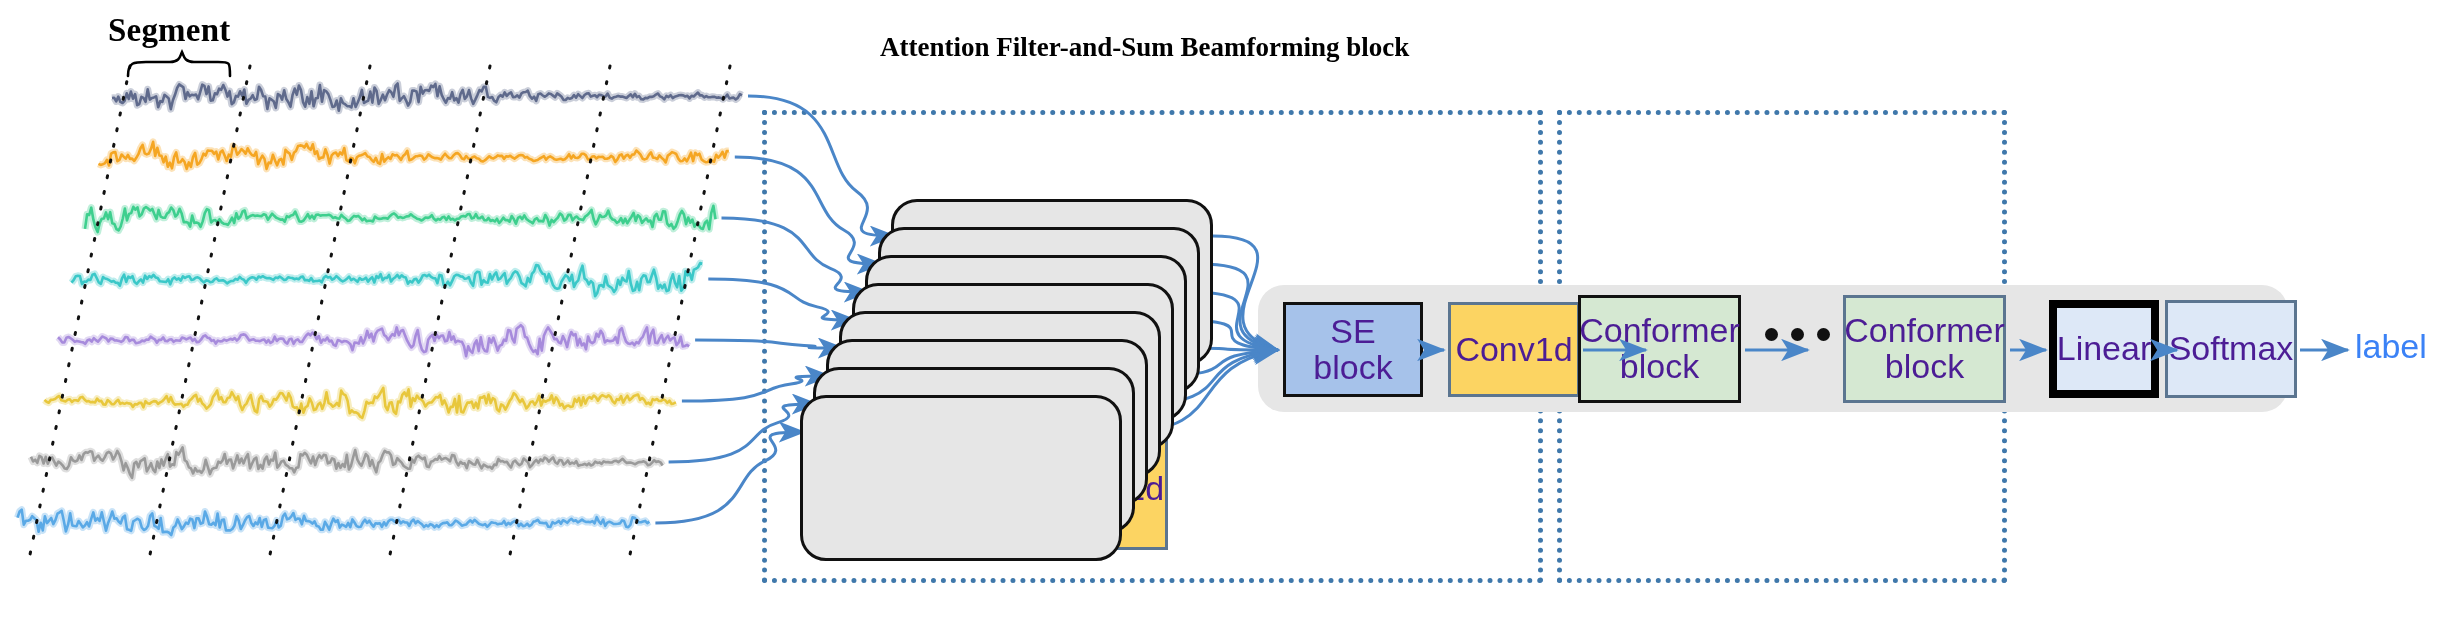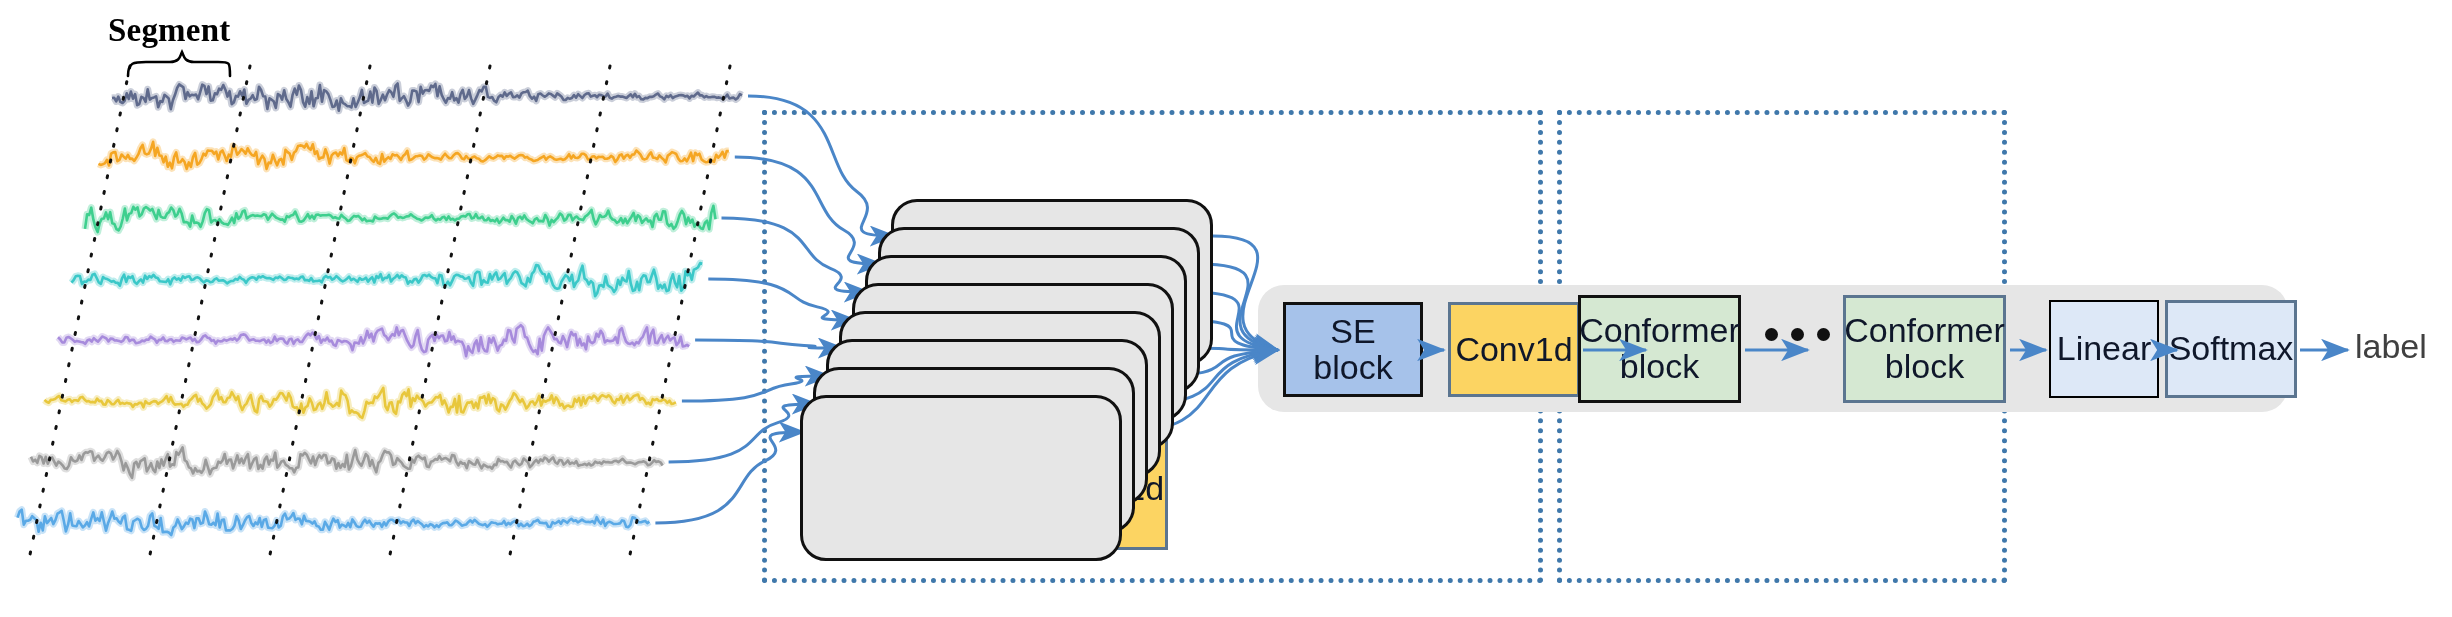--- a/index.html
+++ b/index.html
@@ -42,48 +42,48 @@
     border:3px solid #111;
     border-radius:26px;
     box-sizing:border-box;
   }
 
   
   .ibox{
     position:absolute;
     box-sizing:border-box;
     display:flex;align-items:center;justify-content:center;
-    font-size:34px;color:#0f172a;
+    font-size:34px;color:#4c1d95;
     line-height:1.05;
     text-align:center;
   }
   #box-sincnet{left:850px;top:427px;width:125px;height:123px;background:#f5ced2;border:3px solid #111;}
   #box-conv1d-a{left:1043px;top:427px;width:125px;height:123px;background:#fcd462;border:3px solid #5b7590;}
 
   #box-se{left:1283px;top:302px;width:140px;height:95px;background:#a6c2ea;border:3px solid #111;}
   #box-conv1d-b{left:1448px;top:302px;width:132px;height:95px;background:#fcd462;border:3px solid #5b7590;}
 
   #box-conf1{left:1578px;top:295px;width:163px;height:108px;background:#d5e8d2;border:3px solid #111;}
   #box-conf2{left:1843px;top:295px;width:163px;height:108px;background:#d5e8d2;border:3px solid #5b7590;}
 
-  #box-linear{left:2049px;top:300px;width:110px;height:98px;background:#dde8f7;border:2px solid #000000;text-align:right;}
+  #box-linear{left:2049px;top:300px;width:110px;height:98px;background:#dde8f7;border:8px solid #000000;text-align:right;}
   #box-softmax{left:2165px;top:300px;width:132px;height:98px;background:#dde8f7;border:3px solid #5b7590;}
 
   .ibox.two-line{flex-direction:column;}
 
   
   #ellipsis{
     position:absolute;left:1765px;top:328px;
     display:flex;gap:13px;align-items:center;
   }
   #ellipsis i{width:13px;height:13px;border-radius:50%;background:#111;display:block;}
 
   
   #label-out{
-    position:absolute;left:2355px;top:327px;font-size:34px;color:#404040;white-space:nowrap;
+    position:absolute;left:2355px;top:327px;font-size:34px;color:#3b82f6;white-space:nowrap;
   }
 
   
   svg.layer{position:absolute;left:0;top:0;width:2452px;height:617px;pointer-events:none;}
 </style>
 </head>
 <body>
 
 <div id="stage">
 
@@ -114,20 +114,21 @@
 
   <svg class="layer" id="brace-layer">
     <path d="M128 76 C128 62 134 62 146 62 L170 62 C180 62 180 56 182 52 C184 56 184 62 194 62 L218 62 C230 62 230 62 230 76" fill="none" stroke="#000" stroke-width="2.6" stroke-linecap="round"></path>
   </svg>
 
   <div class="sec-title" id="title-segment">Segment</div>
 
   <div class="dotframe" id="frame-afsb"></div>
   <div class="dotframe" id="frame-conf"></div>
 
+  <div class="sec-title" id="title-afsb">Attention Filter-and-Sum Beamforming block</div>
 
   <div id="pill"></div>
 
   <svg class="layer" id="fan-in">
       <defs>
         <marker id="ah2" markerWidth="9" markerHeight="7" refX="8.4" refY="3.5" orient="auto">
           <path d="M0,0 L9,3.5 L0,7 L2.2,3.5 Z" fill="#4a86c8"></path>
         </marker>
       </defs>
       <path d="M748.0 96.0 C 843.0 96.0, 821.5 166.0, 856.5 191.2 S 825.0 236.0, 895.0 236.0" fill="none" stroke="#4a86c8" stroke-width="3" marker-end="url(#ah2)"></path>

